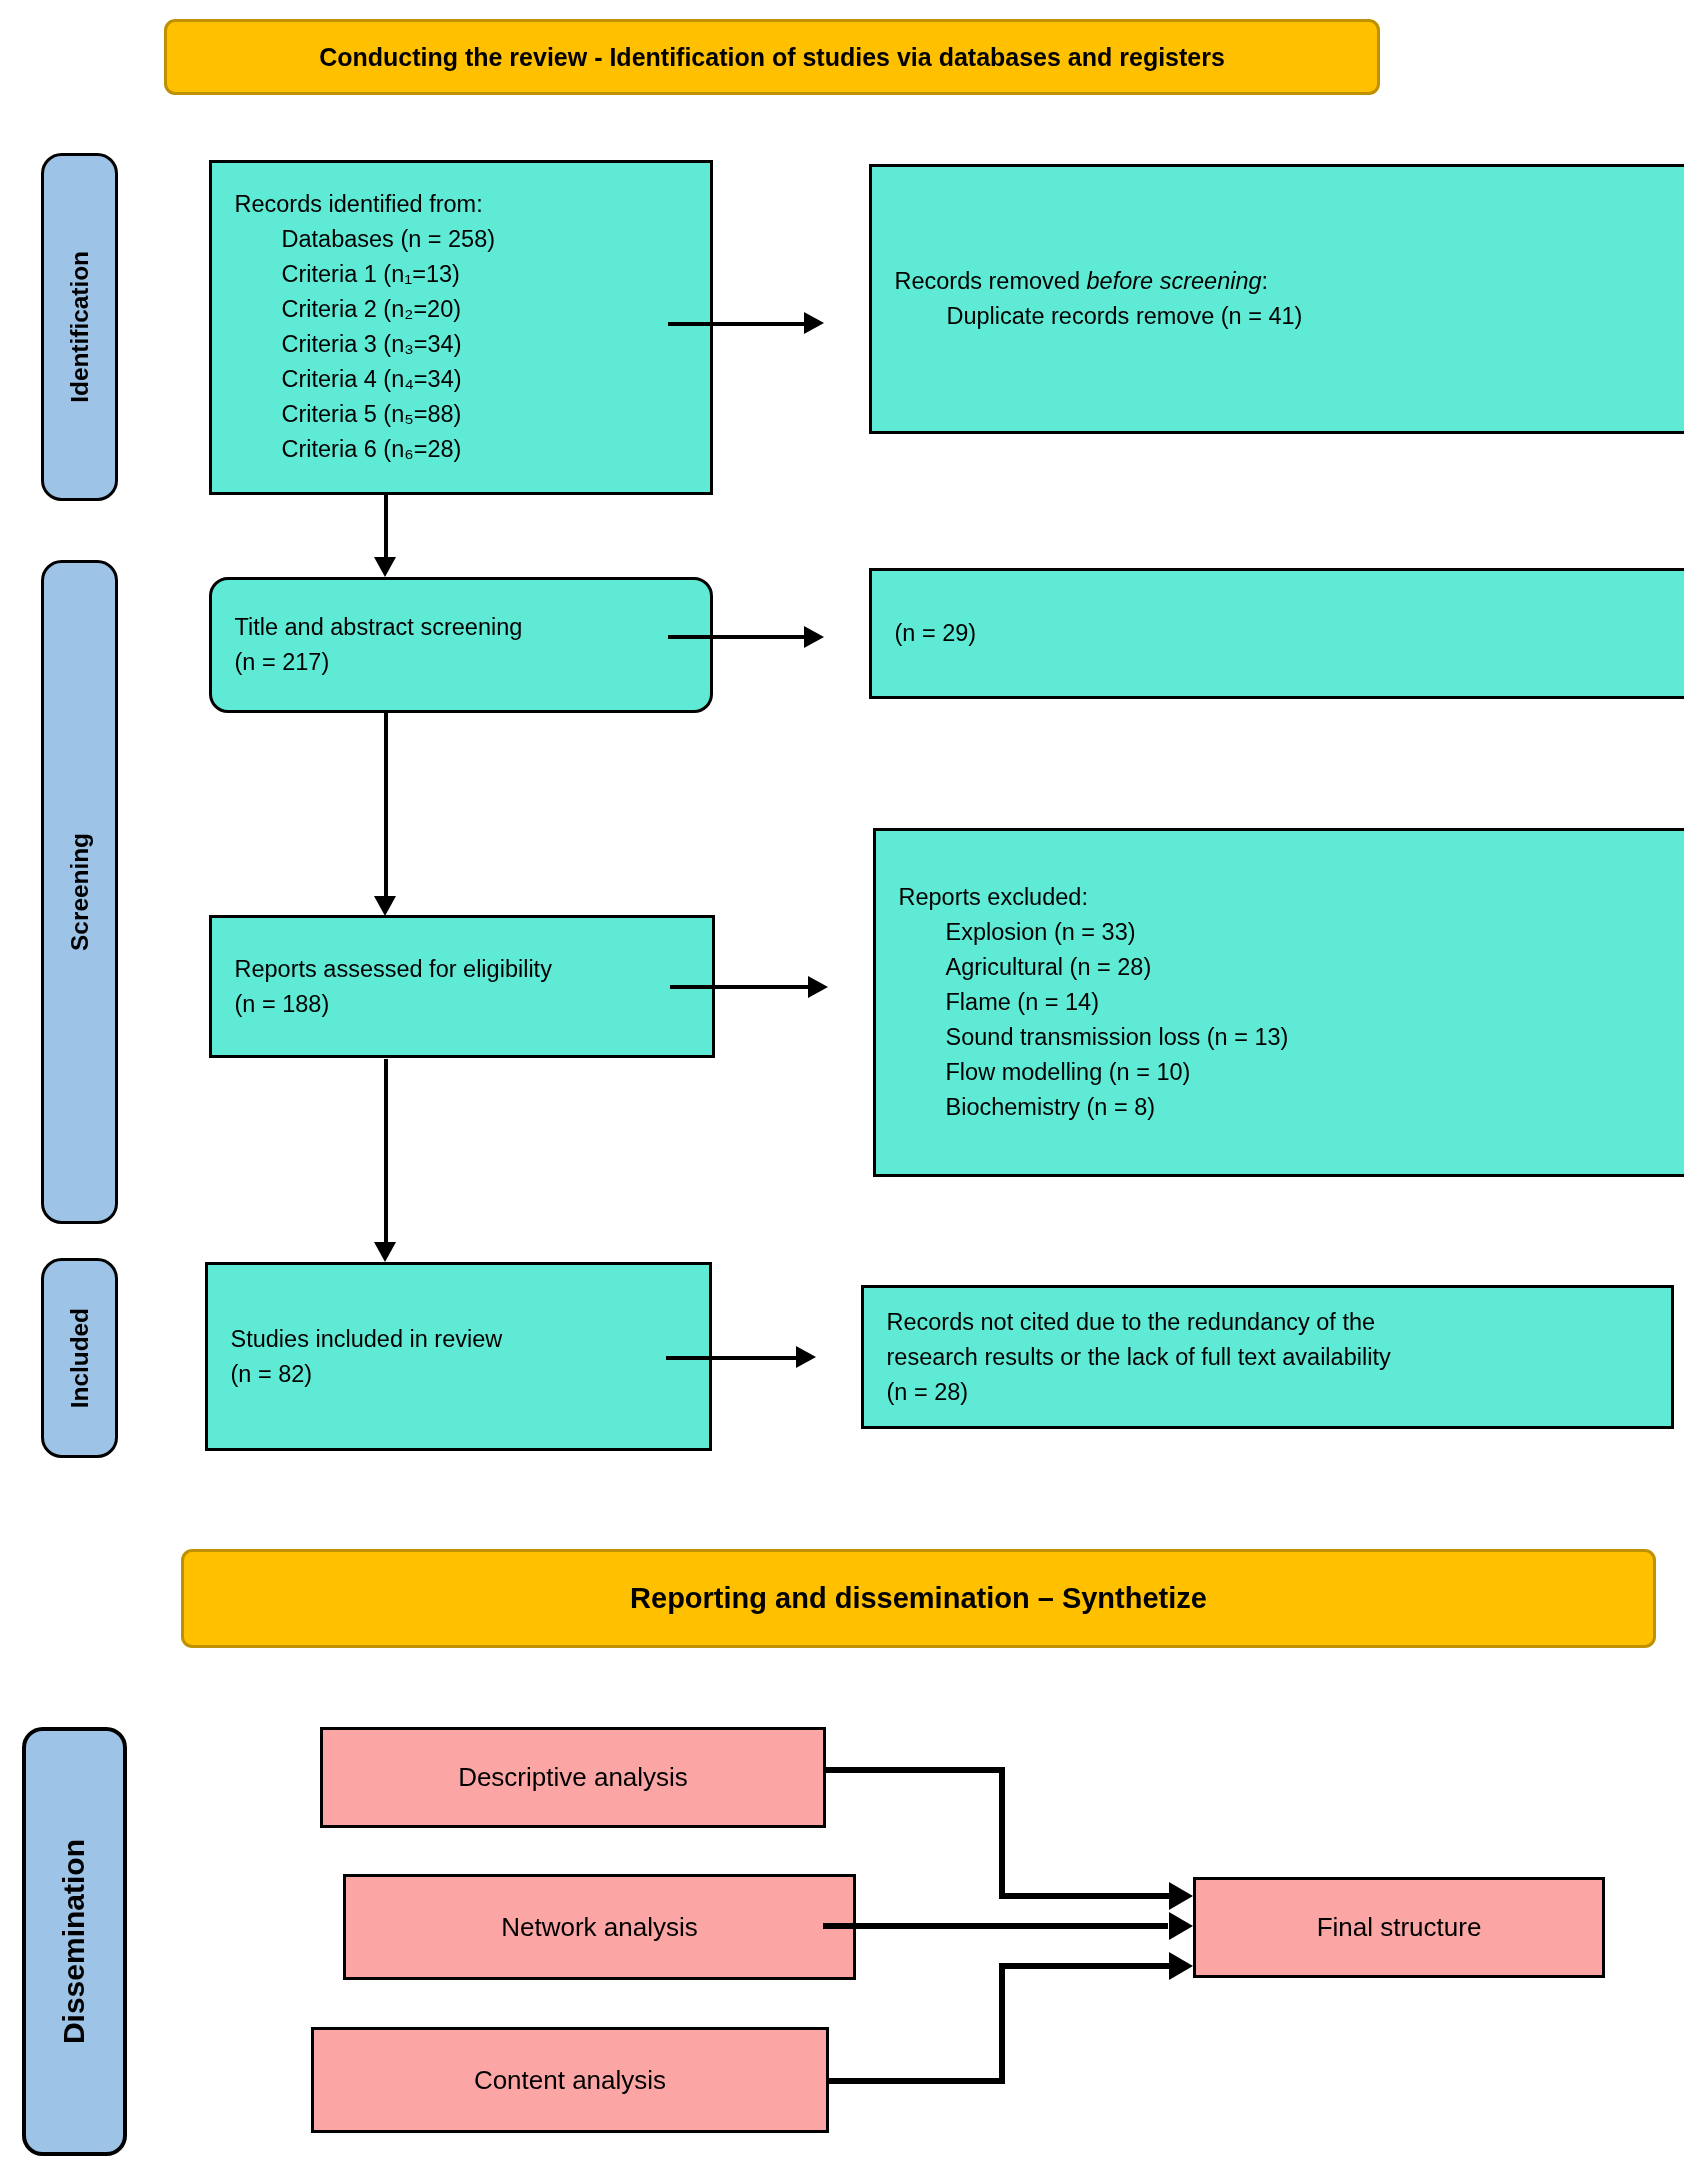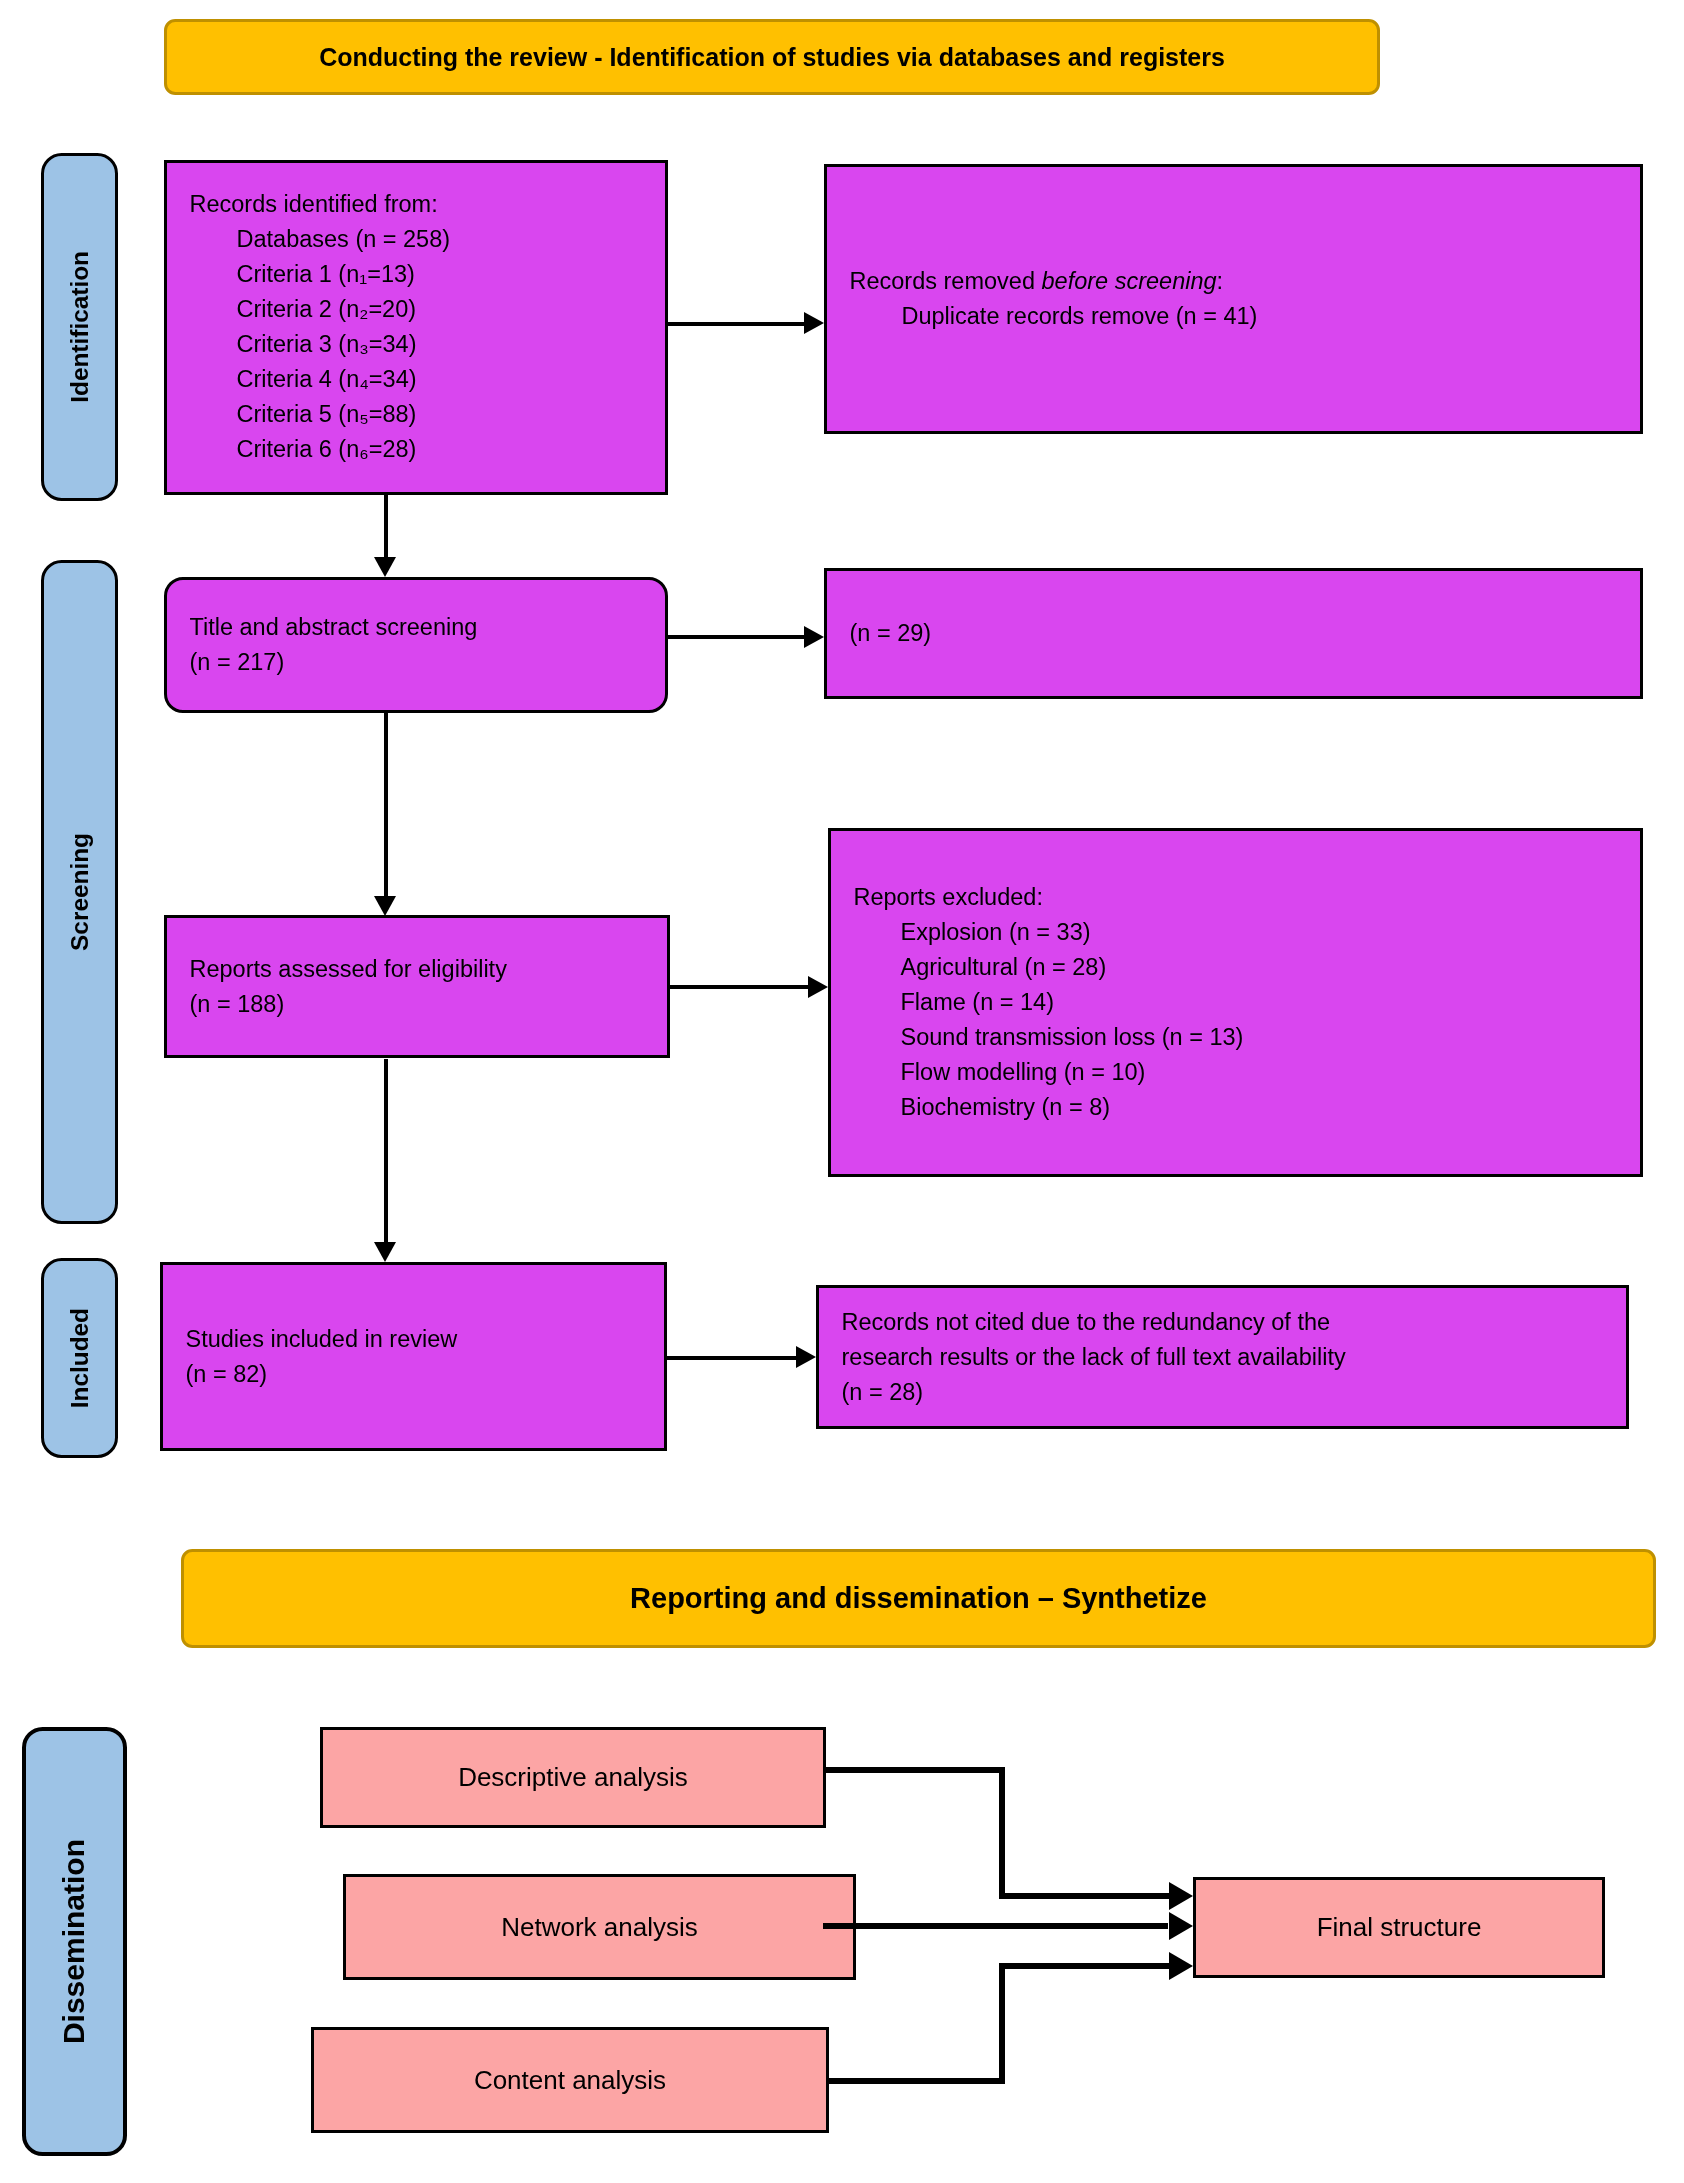--- a/index.html
+++ b/index.html
@@ -16,23 +16,23 @@
   
   .stage{position:absolute;background:#9DC3E6;border:3.3px solid #000;border-radius:20.6px;
          display:flex;align-items:center;justify-content:center;font-weight:bold;}
   .stage span{writing-mode:vertical-rl;transform:rotate(180deg);white-space:nowrap;}
   #stage-identification{left:41px;top:153px;width:71px;height:342px;font-size:24.4px;}
   #stage-screening{left:41px;top:560px;width:71px;height:658px;font-size:24.4px;}
   #stage-included{left:41px;top:1258px;width:71px;height:194px;font-size:24.4px;}
   #stage-dissemination{left:21.6px;top:1727px;width:97px;height:421px;font-size:30px;border-width:4.2px;}
 
   
-  .box{position:absolute;background:#d946ef;border:3.3px solid #000;font-size:23.5px;line-height:35px;
+  .box{position:absolute;background:#5eead4;border:3.3px solid #000;font-size:23.5px;line-height:35px;
        display:flex;flex-direction:column;justify-content:center;
-       padding:4.7px 9.4px 4.7px 22.5px;box-sizing:border-box;}
+       padding:4.7px 9.4px 4.7px 22.5px;box-sizing:border-box;margin-left:45px;}
   .box .indent{padding-left:47px;}
   .box .indent2{padding-left:52px;}
   #box-records-identified{left:164px;top:160px;width:504px;height:335px;justify-content:flex-start;padding-top:24.4px;}
   #box-records-removed{left:824px;top:164px;width:819px;height:270px;}
   #box-title-abstract{left:164px;top:577px;width:504px;height:136px;border-radius:19px;}
   #box-records-excluded{left:824px;top:568px;width:819px;height:131px;}
   #box-reports-assessed{left:164px;top:915px;width:506px;height:143px;}
   #box-reports-excluded{left:828px;top:828px;width:815px;height:349px;}
   #box-studies-included{left:160px;top:1262px;width:507px;height:189px;}
   #box-records-not-cited{left:816px;top:1285px;width:813px;height:144px;}

